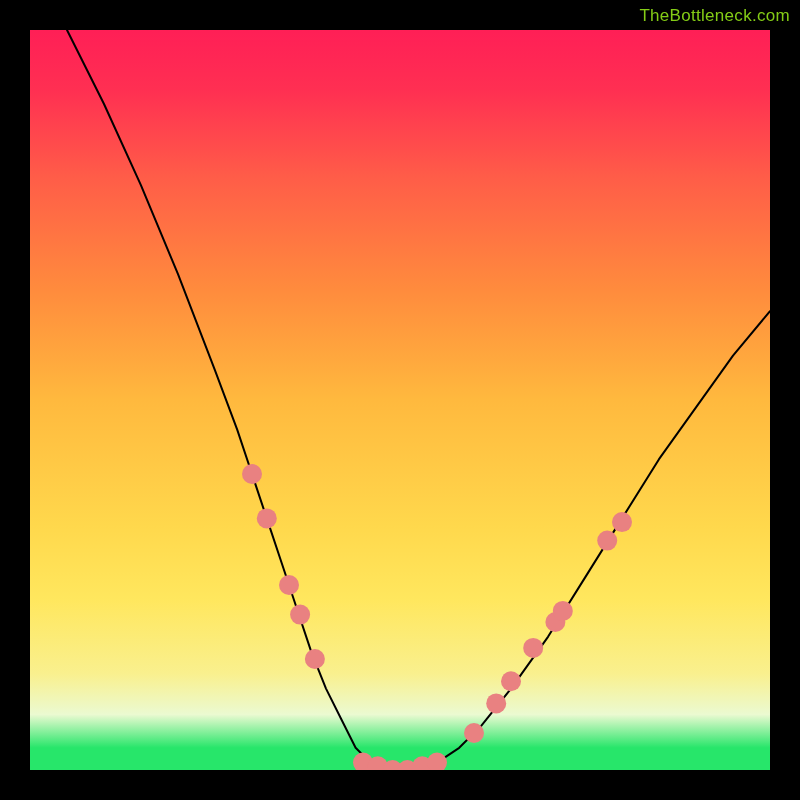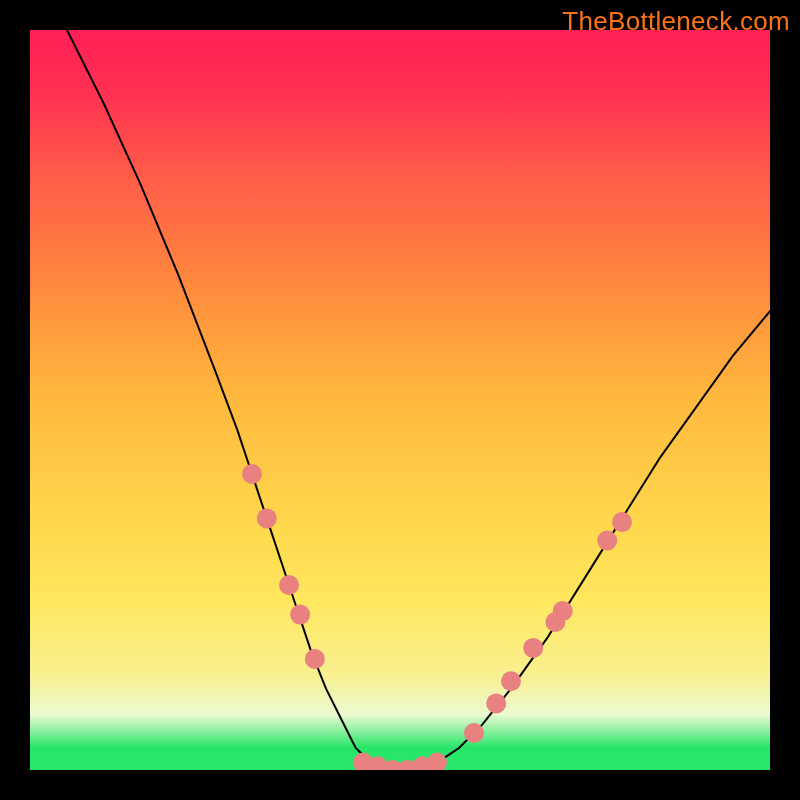--- a/index.html
+++ b/index.html
@@ -36,22 +36,22 @@
       #ff8b3d 65%,
       #ff5d48 80%,
       #ff2f52 92%,
       #ff1f56 100%
     );
   }
   .watermark {
     position: absolute;
     top: 6px;
     right: 10px;
-    color: #f97316;
-    font-size: 26px;
+    color: #84cc16;
+    font-size: 17px;
     font-weight: 400;
     letter-spacing: 0.3px;
     user-select: none;
   }
   svg.overlay {
     position: absolute;
     left: 0;
     top: 0;
     width: 740px;
     height: 740px;

